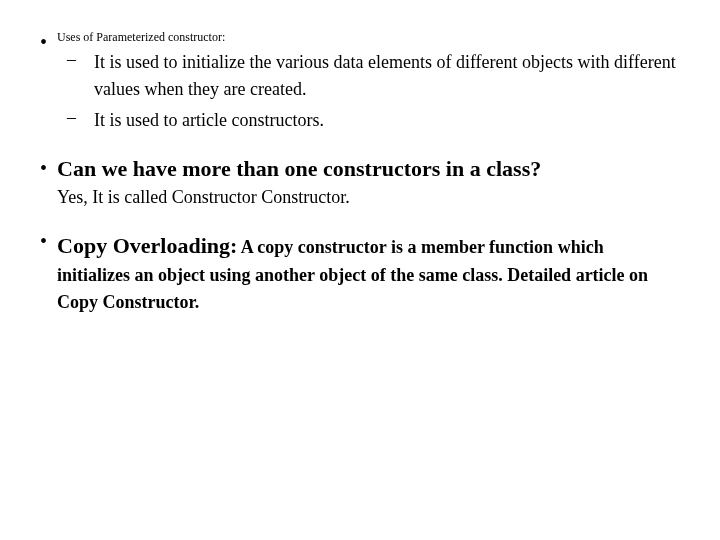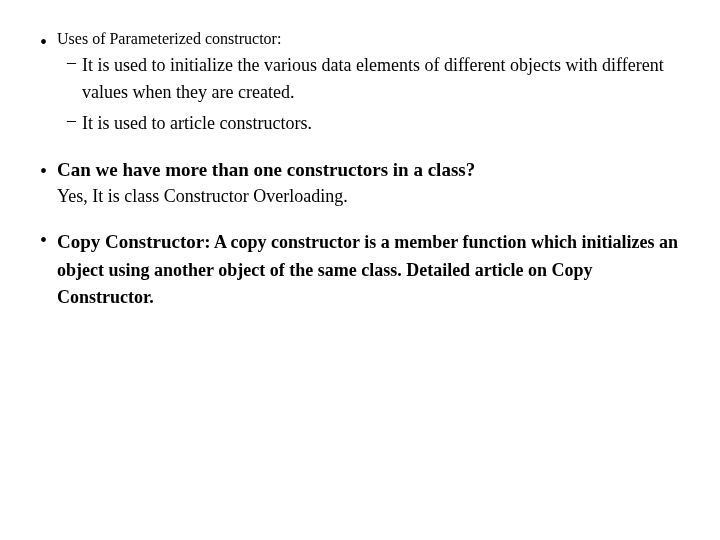--- a/index.html
+++ b/index.html
@@ -40,21 +40,21 @@
       margin-right: 10px;
       margin-top: 1px;
       flex-shrink: 0;
     }
 
     .bullet-content {
       flex: 1;
     }
 
     .bullet-title {
-      font-size: 16px;
+      font-size: 12px;
       font-weight: normal;
     }
 
     .sub-list {
       list-style: none;
       padding: 0;
       margin-top: 4px;
     }
 
     .sub-list li {
@@ -65,25 +65,26 @@
     }
 
     .dash {
       margin-right: 6px;
       flex-shrink: 0;
     }
 
     .sub-text {
       flex: 1;
       line-height: 1.5;
+      margin-left: 12px;
     }
 
     .bold-title {
       font-weight: bold;
-      font-size: 19px;
+      font-size: 22px;
     }
 
     .normal-text {
       font-weight: bold;
     }
 
     .continuation {
       margin-top: 2px;
       padding-left: 0;
       line-height: 1.5;
@@ -113,25 +114,25 @@
             <span class="sub-text">It is used to article constructors.</span>
           </li>
         </ul>
       </div>
     </li>
 
     <li>
       <span class="bullet-dot">•</span>
       <div class="bullet-content">
         <div class="bold-title">Can we have more than one constructors in a class?</div>
-        <div class="continuation">Yes, It is class Constructor Overloading.</div>
+        <div class="continuation">Yes, It is called Constructor Constructor.</div>
       </div>
     </li>
 
     <li>
       <span class="bullet-dot">•</span>
       <div class="bullet-content copy-block">
-        <span class="bold-title">Copy Constructor:</span><span class="normal-text"> A copy constructor is a member function which initializes an object using another object of the same class. Detailed article on Copy Constructor.</span>
+        <span class="bold-title">Copy Overloading:</span><span class="normal-text"> A copy constructor is a member function which initializes an object using another object of the same class. Detailed article on Copy Constructor.</span>
       </div>
     </li>
 
   </ul>
 </div>
 
 </body></html>

